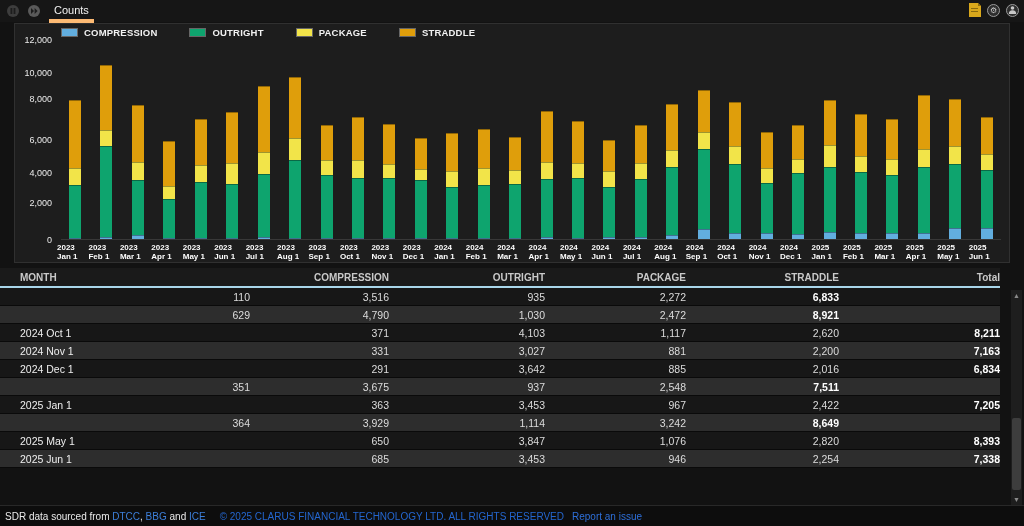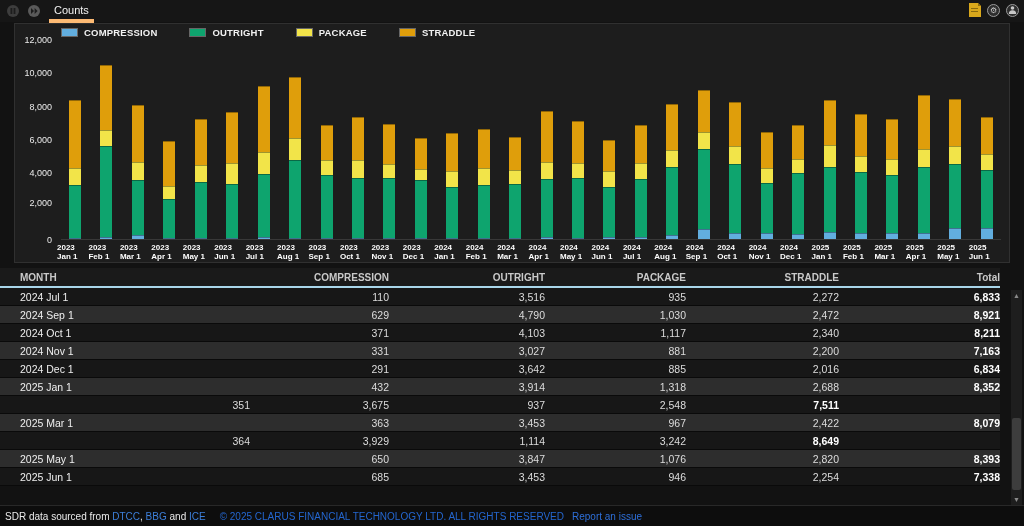--- a/index.html
+++ b/index.html
@@ -113,21 +113,21 @@
         <div class="legend-item">
           <span class="legend-swatch" style="background: rgb(223, 158, 11);"></span>
           <span class="legend-label">STRADDLE</span>
         </div>
       </div>
     <div class="yaxis" id="yaxis">
         <div class="ytick" style="bottom: -4.5px;">0</div>
         <div class="ytick" style="bottom: 32px;">2,000</div>
         <div class="ytick" style="bottom: 62.1667px;">4,000</div>
         <div class="ytick" style="bottom: 95.5px;">6,000</div>
-        <div class="ytick" style="bottom: 128px;">8,000</div>
+        <div class="ytick" style="bottom: 136px;">8,000</div>
         <div class="ytick" style="bottom: 162.167px;">10,000</div>
         <div class="ytick" style="bottom: 195.5px;">12,000</div>
       </div>
     <div class="plot" id="bars">
         <div class="bar">
           <div class="seg" style="height: 68.1667px; background: rgb(223, 158, 11); border-top: 1px solid rgba(0, 0, 0, 0.35);"></div>
           <div class="seg" style="height: 16.6667px; background: rgb(242, 228, 73); border-top: 1px solid rgba(0, 0, 0, 0.35);"></div>
           <div class="seg" style="height: 53px; background: rgb(14, 164, 110); border-top: 1px solid rgba(0, 0, 0, 0.35);"></div>
           <div class="seg" style="height: 0.833333px; background: rgb(98, 174, 223); border-top: 1px solid rgba(0, 0, 0, 0.35);"></div>
         </div>
@@ -494,81 +494,71 @@
     <div class="grid-row thead" id="thead">
         <div class="c c0">MONTH</div>
         <div class="c c1">COMPRESSION</div>
         <div class="c c2">OUTRIGHT</div>
         <div class="c c3">PACKAGE</div>
         <div class="c c4">STRADDLE</div>
         <div class="c c5">Total</div>
       </div>
     <div id="tbody">
         <div class="grid-row trow">
-          <div class="c c0">2024 Jul 1</div>
           <div class="c c1">110</div>
           <div class="c c2">3,516</div>
           <div class="c c3">935</div>
           <div class="c c4">2,272</div>
           <div class="c c5">6,833</div>
         </div>
         <div class="grid-row trow">
-          <div class="c c0">2024 Sep 1</div>
           <div class="c c1">629</div>
           <div class="c c2">4,790</div>
           <div class="c c3">1,030</div>
           <div class="c c4">2,472</div>
           <div class="c c5">8,921</div>
         </div>
         <div class="grid-row trow">
           <div class="c c0">2024 Oct 1</div>
           <div class="c c1">371</div>
           <div class="c c2">4,103</div>
           <div class="c c3">1,117</div>
-          <div class="c c4">2,340</div>
+          <div class="c c4">2,620</div>
           <div class="c c5">8,211</div>
         </div>
         <div class="grid-row trow">
           <div class="c c0">2024 Nov 1</div>
           <div class="c c1">331</div>
           <div class="c c2">3,027</div>
           <div class="c c3">881</div>
           <div class="c c4">2,200</div>
           <div class="c c5">7,163</div>
         </div>
         <div class="grid-row trow">
           <div class="c c0">2024 Dec 1</div>
           <div class="c c1">291</div>
           <div class="c c2">3,642</div>
           <div class="c c3">885</div>
           <div class="c c4">2,016</div>
           <div class="c c5">6,834</div>
         </div>
         <div class="grid-row trow">
-          <div class="c c0">2025 Jan 1</div>
-          <div class="c c1">432</div>
-          <div class="c c2">3,914</div>
-          <div class="c c3">1,318</div>
-          <div class="c c4">2,688</div>
-          <div class="c c5">8,352</div>
-        </div>
-        <div class="grid-row trow">
           <div class="c c1">351</div>
           <div class="c c2">3,675</div>
           <div class="c c3">937</div>
           <div class="c c4">2,548</div>
           <div class="c c5">7,511</div>
         </div>
         <div class="grid-row trow">
-          <div class="c c0">2025 Mar 1</div>
+          <div class="c c0">2025 Jan 1</div>
           <div class="c c1">363</div>
           <div class="c c2">3,453</div>
           <div class="c c3">967</div>
           <div class="c c4">2,422</div>
-          <div class="c c5">8,079</div>
+          <div class="c c5">7,205</div>
         </div>
         <div class="grid-row trow">
           <div class="c c1">364</div>
           <div class="c c2">3,929</div>
           <div class="c c3">1,114</div>
           <div class="c c4">3,242</div>
           <div class="c c5">8,649</div>
         </div>
         <div class="grid-row trow">
           <div class="c c0">2025 May 1</div>

